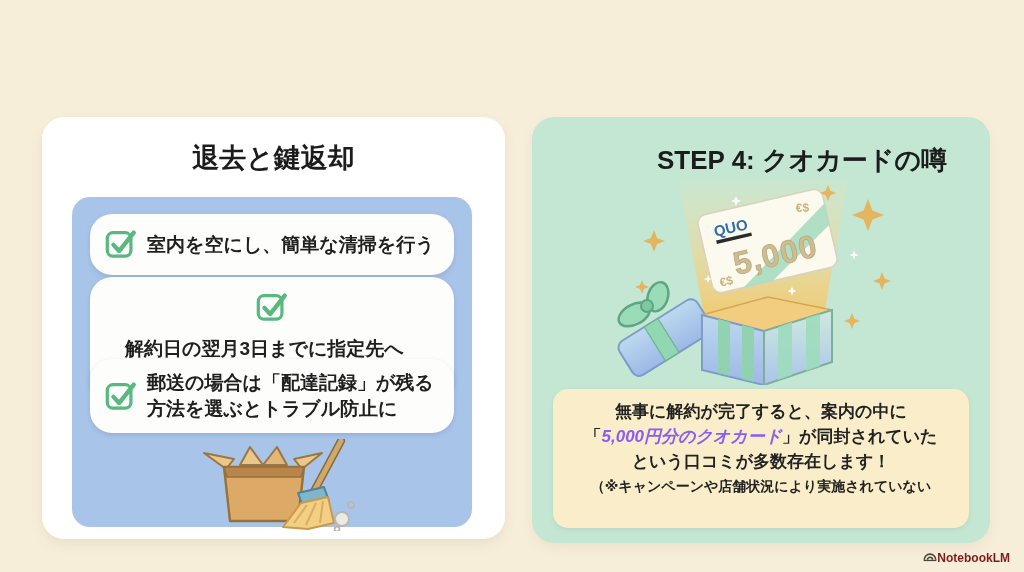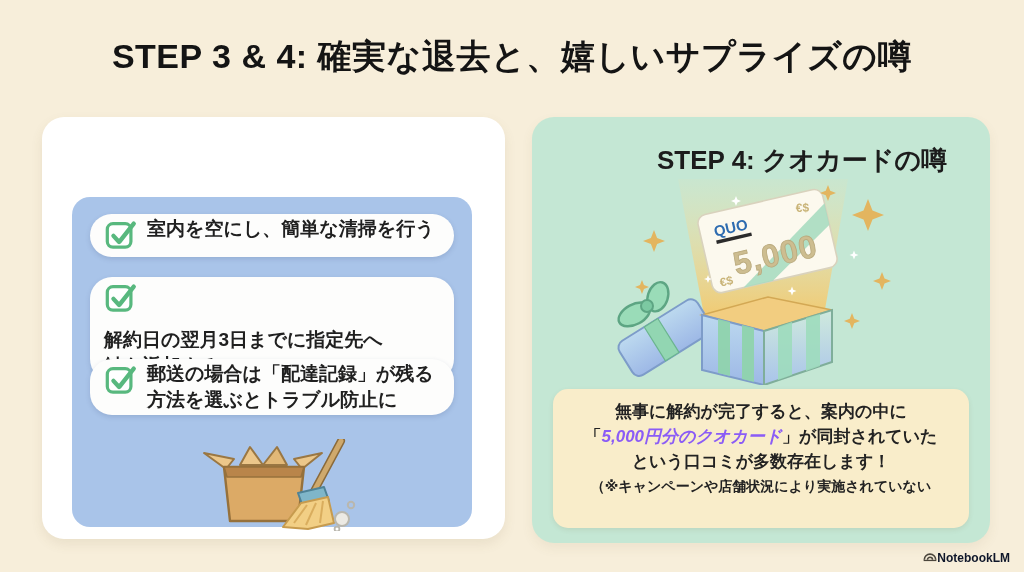--- a/index.html
+++ b/index.html
@@ -22,21 +22,21 @@
     position:absolute;top:23px;left:0;width:100%;text-align:center;
     font-size:27px;font-weight:800;color:#1c1c1c;
   }
   .blue-panel{
     position:absolute;left:30px;top:80px;width:400px;height:330px;
     background:#a9c4e9;border-radius:18px;padding:0;box-sizing:border-box;
   }
   .check-item{
     position:absolute;left:18px;width:364px;box-sizing:border-box;
     background:#fdfdfc;border-radius:22px;box-shadow:0 2px 5px rgba(60,80,120,.18);
-    display:flex;align-items:flex-start;padding:2px 14px;gap:9px;
+    display:flex;align-items:center;padding:11px 14px;gap:9px;
   }
   .check-item .txt{
     width:294px;font-size:19px;font-weight:700;line-height:26px;color:#202020;
   }
   .check-icon{flex:0 0 auto;margin-top:1px;}
   .ci-1{top:17px;}
   .ci-2{top:80px;flex-direction:column;}
   .ci-3{top:162px;}
   .box-broom{position:absolute;left:118px;top:242px;}
   
@@ -54,31 +54,31 @@
     background:#f9edca;border-radius:15px;box-sizing:border-box;
     padding:10px 8px 8px;text-align:center;
     box-shadow:0 2px 5px rgba(120,100,60,.12);
   }
   .note-line{font-size:17px;font-weight:800;line-height:25px;color:#222;white-space:nowrap;}
   .note-line.small{font-size:14px;line-height:24px;}
   .hl{color:#8b5cf6;font-style:italic;}
   
   .watermark{
     position:absolute;right:14px;bottom:7px;display:flex;align-items:center;
-    font-size:12px;font-weight:700;color:#0f172a;text-align:center;
+    font-size:12px;font-weight:700;color:#7f1d1d;text-align:center;
   }
 </style>
 </head>
 <body>
 
 <div class="stage">
 
-  <div class="main-title">STEP 3 &amp; 4: 確実な退去と、嬉しいサプライズの噂</div>
 
   <div class="card-left">
+    <div class="card-left-title">退去と鍵返却</div>
 
     <div class="blue-panel">
 
       <div class="check-item ci-1">
         <span class="check-icon">
           <svg width="34" height="34" viewBox="0 0 36 36">
             <rect x="3.5" y="7" width="25" height="25" rx="6" fill="#ffffff" stroke="#58b87e" stroke-width="3.4"></rect>
             <path d="M10 20 L16 26.5 L31.5 7" fill="none" stroke="#58b87e" stroke-width="4.6" stroke-linecap="round" stroke-linejoin="round"></path>
           </svg>
         </span>

